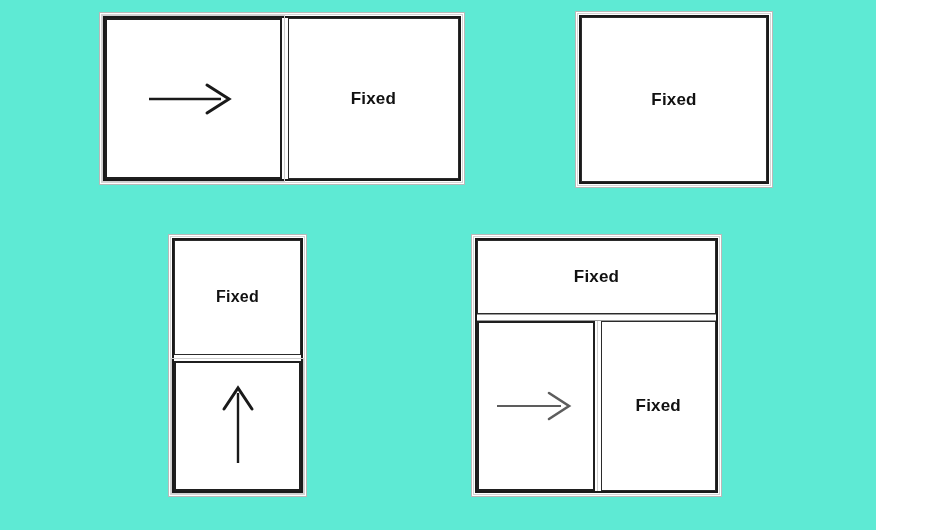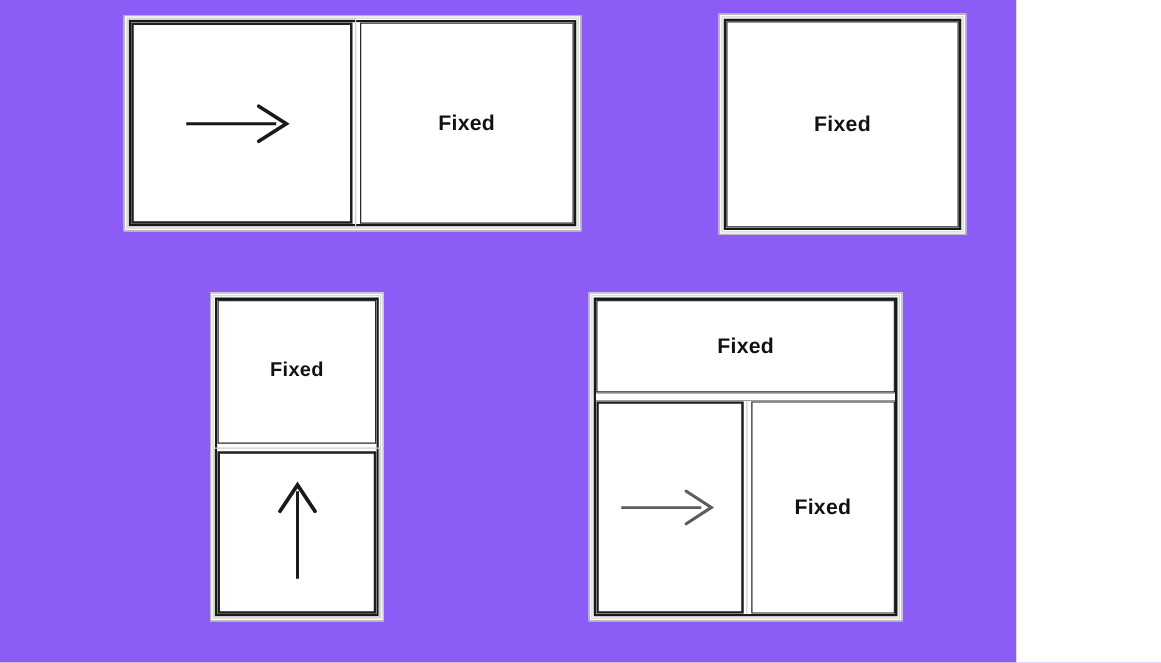--- a/index.html
+++ b/index.html
@@ -2,23 +2,23 @@
 <html><head>
 <meta charset="utf-8">
 <style>
   html, body {
     margin: 0;
     padding: 0;
     background: #ffffff;
   }
   #canvas {
     position: relative;
-    width: 813px;
+    width: 876px;
     height: 530px;
-    background: #8b5cf6;
+    background: #5eead4;
     font-family: "Liberation Sans", sans-serif;
     overflow: hidden;
   }
 
   
   .window {
     position: absolute;
     box-sizing: border-box;
     background: #ffffff;
   }

